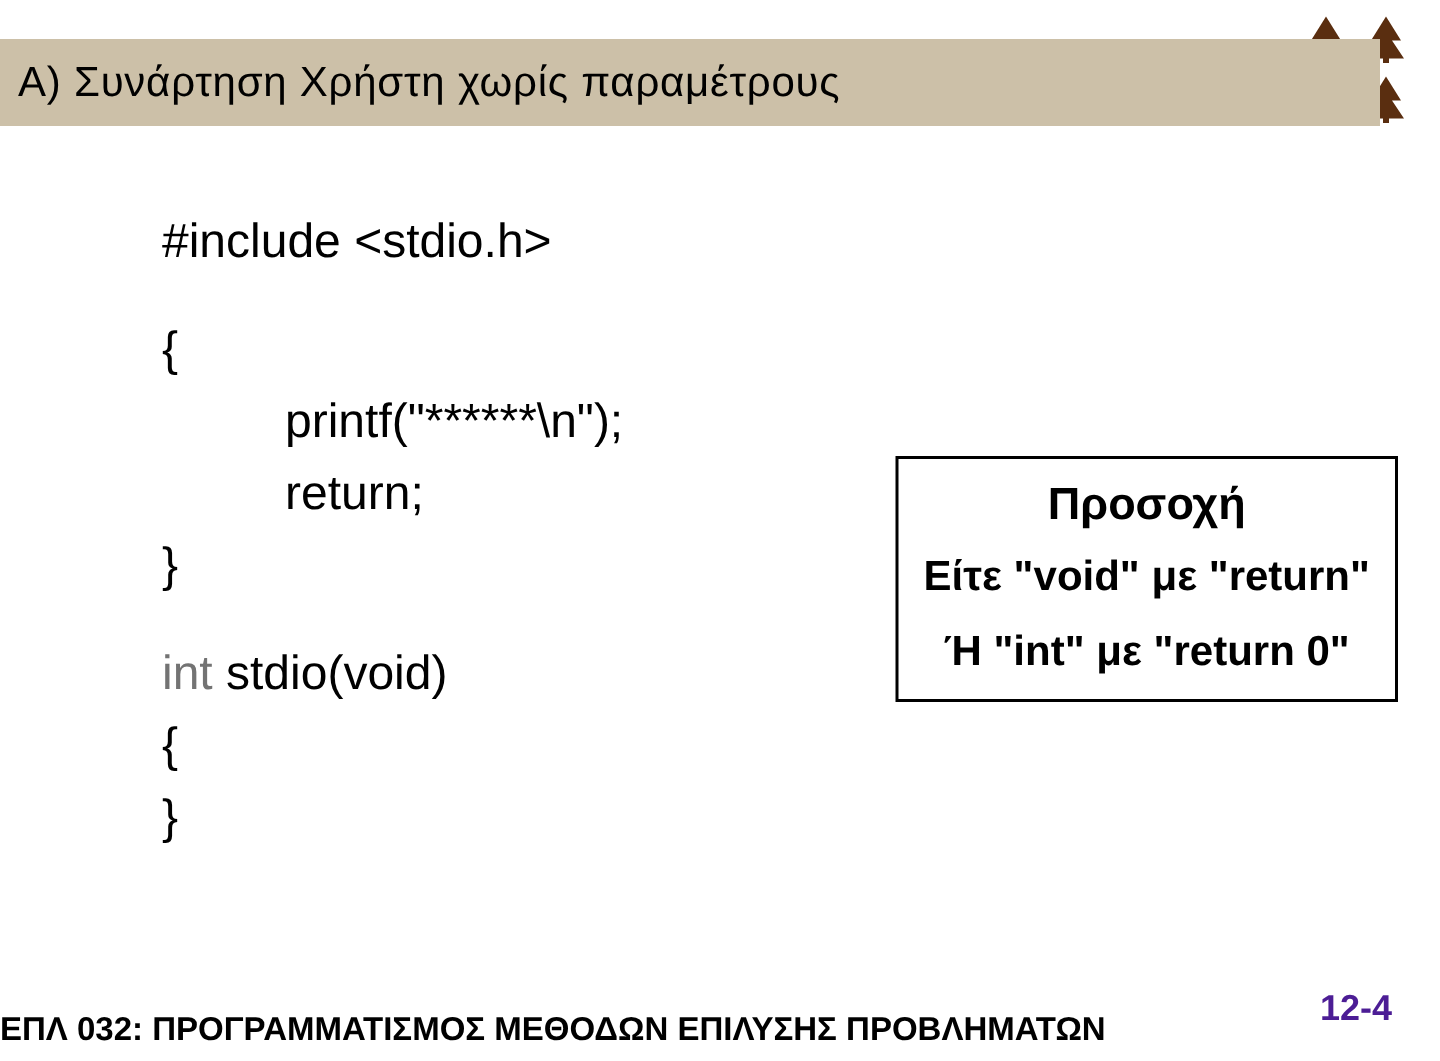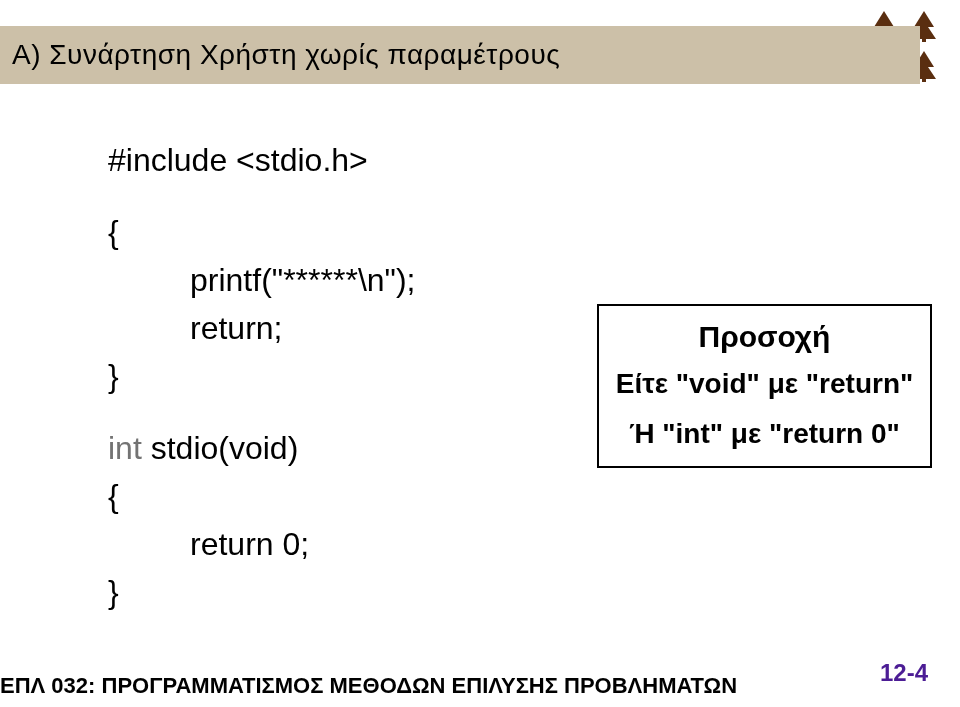--- a/index.html
+++ b/index.html
@@ -148,21 +148,20 @@
 <div class="content">
   <div class="line indent1">#include &lt;stdio.h&gt;</div>
   <div class="line indent1" style="height:24px"></div>
   <div class="line indent1">{</div>
   <div class="line indent2">printf("******\n");</div>
   <div class="line indent2">return;</div>
   <div class="line indent1">}</div>
   <div class="line indent1" style="height:24px"></div>
   <div class="line indent1"><span class="kw-int">int</span><span> stdio(void)</span></div>
   <div class="line indent1">{</div>
-  <div class="line indent2">return 0;</div>
   <div class="line indent1">}</div>
 </div>
 
 <div class="callout">
   <div class="callout-line1">Προσοχή</div>
   <div class="callout-line2">Είτε "void" με "return"</div>
   <div class="callout-line3">Ή "int" με "return 0"</div>
 </div>
 
 <div class="footer">ΕΠΛ 032: ΠΡΟΓΡΑΜΜΑΤΙΣΜΟΣ ΜΕΘΟΔΩΝ ΕΠΙΛΥΣΗΣ ΠΡΟΒΛΗΜΑΤΩΝ</div>

